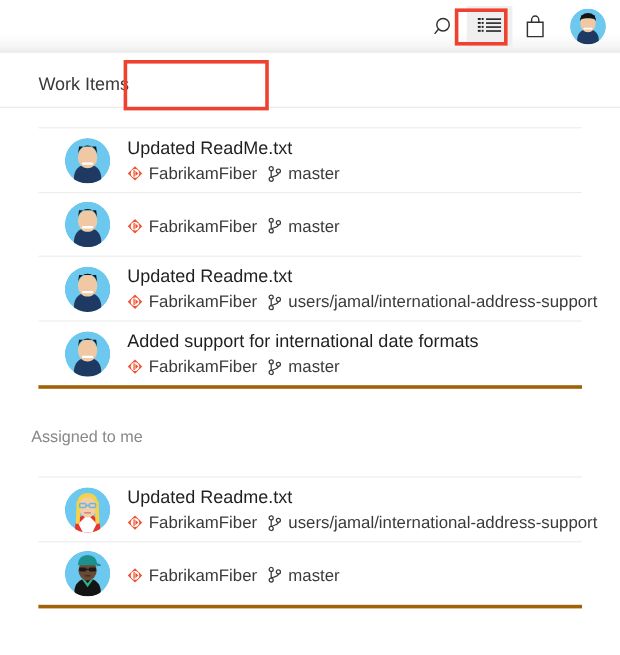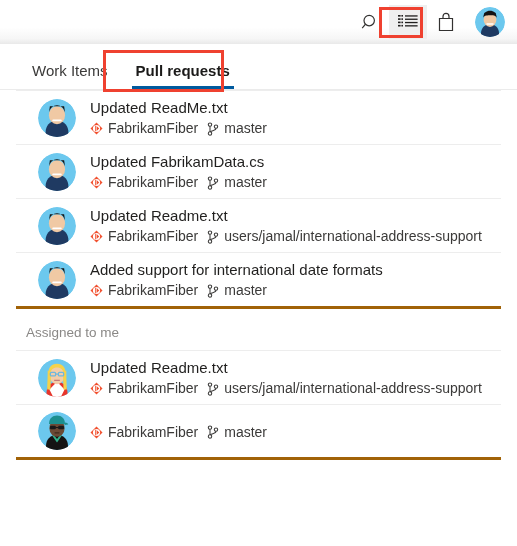--- a/index.html
+++ b/index.html
@@ -98,21 +98,21 @@
   .content {
     padding: 0;
   }
   .section-title {
     font-size: 13.5px;
     color: #8a8886;
     padding: 16px 0 9px 26px;
     line-height: 16px;
   }
   .list {
-    margin: 0;
+    margin: 16px;
     padding: 0;
     list-style: none;
   }
   .row {
     display: flex;
     align-items: center;
     padding: 7px 0 7px 22px;
     margin: 0 16px;
     border-top: 1px solid #ededed;
     cursor: pointer;
@@ -216,23 +216,20 @@
       <rect x="15" y="21.5" width="10" height="2" rx="1" fill="#ffffff"></rect>
     </svg>
   </div>
 </div>
 <div class="annot-ring" id="ring-feed"></div>
 
 <div class="tabs">
   <div class="tab">
     <span>Work Items</span>
   </div>
-  <div class="tab selected">
-    <span>Pull requests</span>
-  </div>
 </div>
 <div class="annot-ring" id="ring-tab"></div>
 
 <div class="content">
 
   <ul class="list">
 
     <li class="row">
       <div class="row-avatar">
         <svg viewBox="0 0 40 40" width="38" height="38">
@@ -274,21 +271,20 @@
       <div class="row-avatar">
         <svg viewBox="0 0 40 40" width="38" height="38">
           <circle cx="20" cy="20" r="20" fill="#6cc8ee"></circle>
           <path d="M20 23 c-8 0 -12 6 -12 12 v5 h24 v-5 c0 -6 -4 -12 -12 -12z" fill="#1f3a62"></path>
           <ellipse cx="20" cy="17" rx="8.5" ry="9.5" fill="#f0c9a4"></ellipse>
           <path d="M11.5 14.5 c1 -5 4.5 -8 8.5 -8 s7.5 3 8.5 8 l-1 -7 h-15z" fill="#141414"></path>
           <rect x="15" y="21.5" width="10" height="2" rx="1" fill="#ffffff"></rect>
         </svg>
       </div>
       <div class="row-body">
-        <div class="row-title">Updated FabrikamData.cs</div>
         <div class="row-meta">
           <span class="meta-repo-icon">
             <svg viewBox="0 0 16 16" width="13" height="13">
               <path d="M8 0.6 L15.4 8 L8 15.4 L0.6 8 Z" fill="#f1502f"></path>
               <circle cx="8" cy="8" r="4.4" fill="#ffffff"></circle>
               <path d="M6.4 4.6 v6.8 h1.3 v-6.8z M8.4 5.3 L11.4 8 L8.4 10.7 z" fill="#f1502f"></path>
             </svg>
           </span>
           <span class="meta-repo">FabrikamFiber</span>
           <span class="meta-branch-icon">

